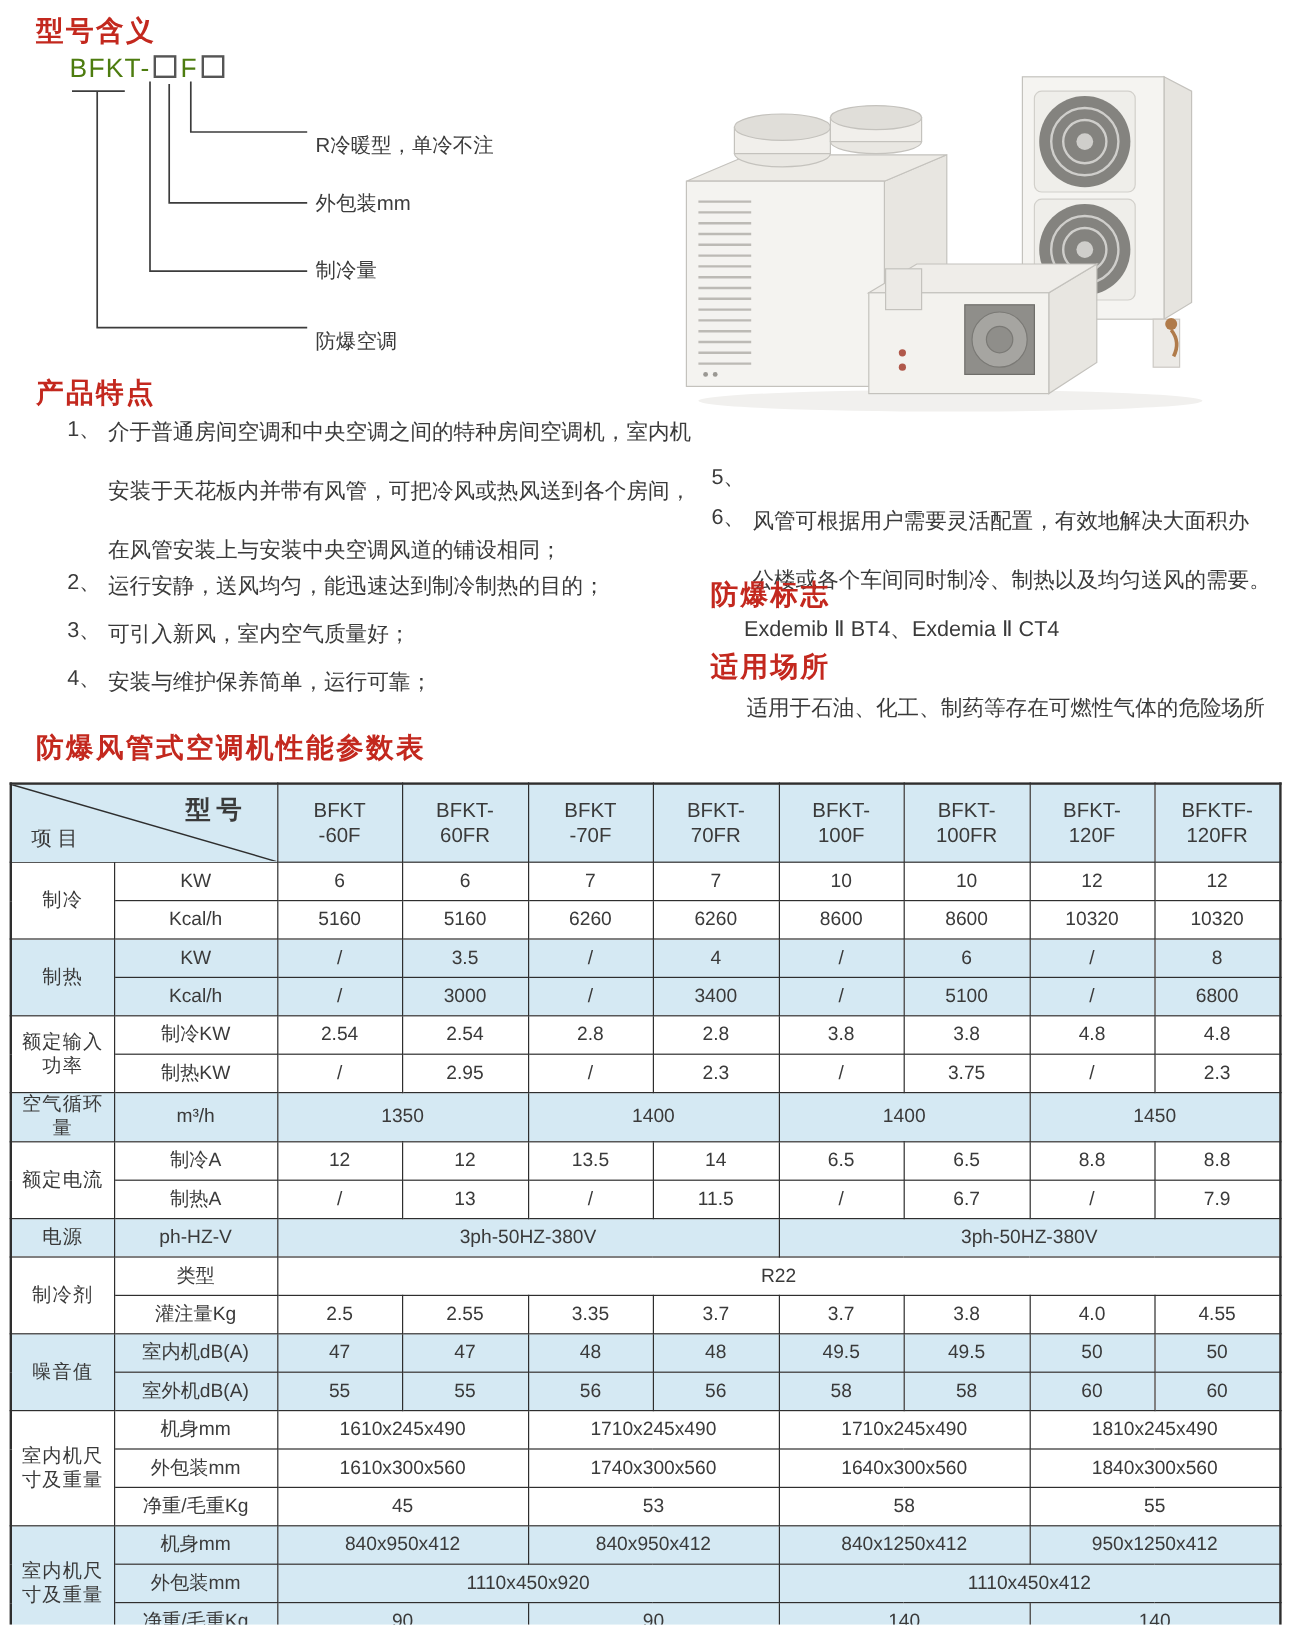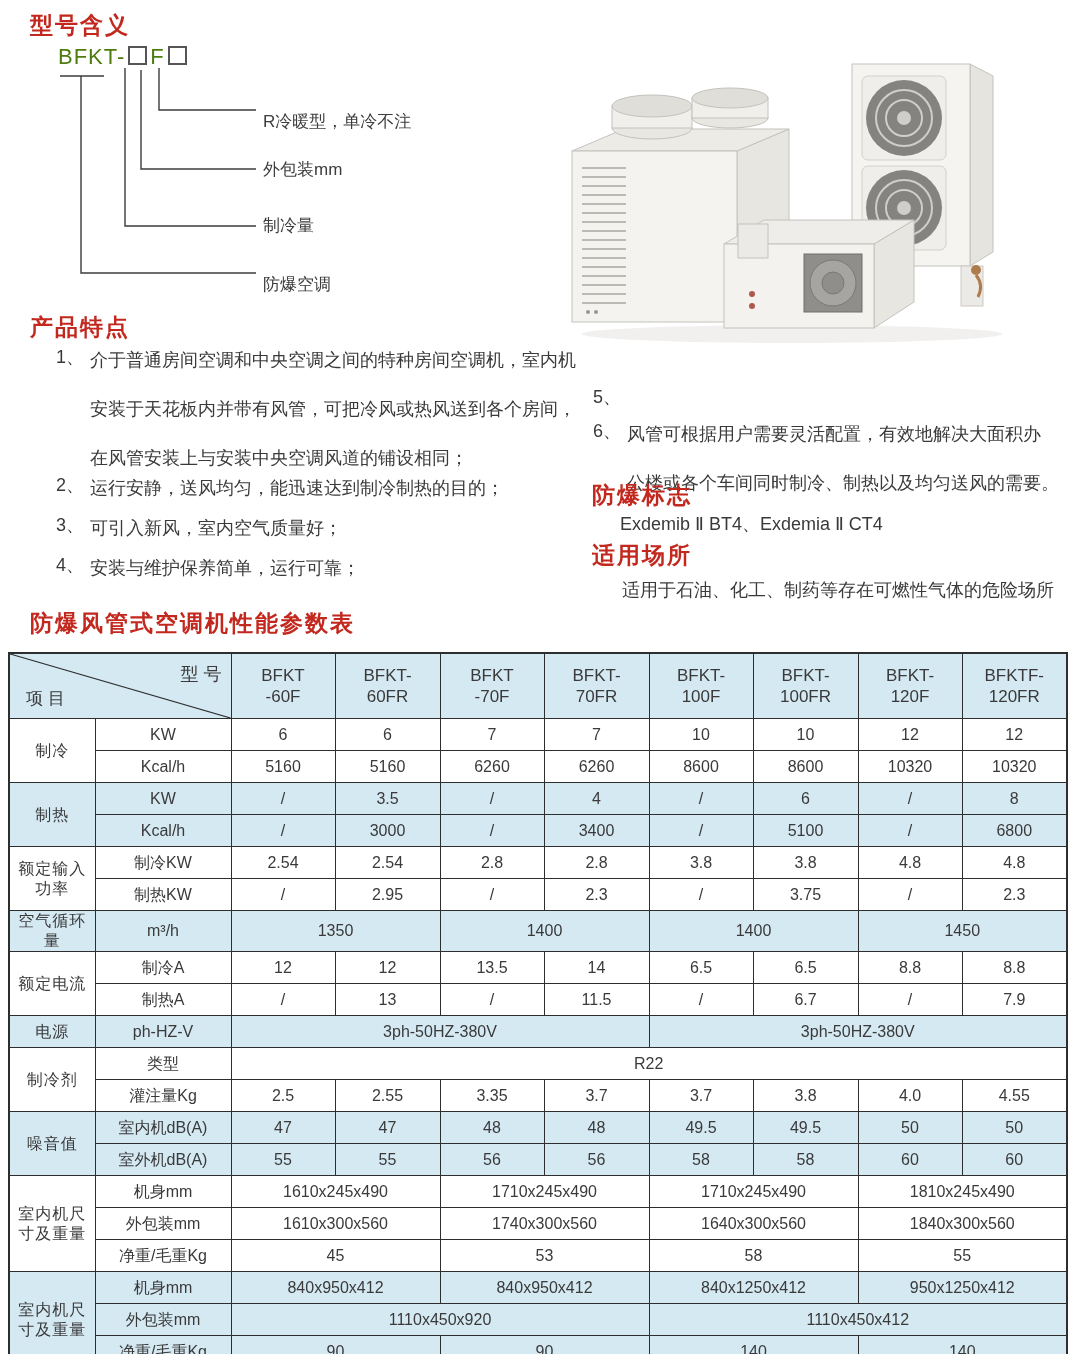--- a/index.html
+++ b/index.html
@@ -43,21 +43,21 @@
   }
   .spec-table th,.spec-table td{
     border:1px solid #2e2e2e; text-align:center; vertical-align:middle;
     padding:0 2px; white-space:pre-line; height:31px; font-weight:normal;
     overflow:hidden; line-height:1.25;
   }
   .spec-table{border:2px solid #2e2e2e;}
   .spec-table thead th{height:64px; font-size:17px; background:#d5e9f3;}
   .spec-table tr.band td{background:#d5e9f3;}
   .corner{position:relative;}
-  .corner .corner-top{position:absolute; top:9px; right:4px; letter-spacing:5px; font-size:18px;}
+  .corner .corner-top{position:absolute; top:9px; right:24px; letter-spacing:5px; font-size:21px;font-weight:bold;}
   .corner .corner-bottom{position:absolute; bottom:9px; left:16px; letter-spacing:5px; font-size:17px;}
   .corner svg{position:absolute; left:0; top:0; width:100%; height:100%;}
   .cat-cell{letter-spacing:1px;margin-left:44px;}
   
   .photo{position:absolute; left:552px; top:56px;}
 </style>
 </head>
 <body>
 
 <div class="page">

